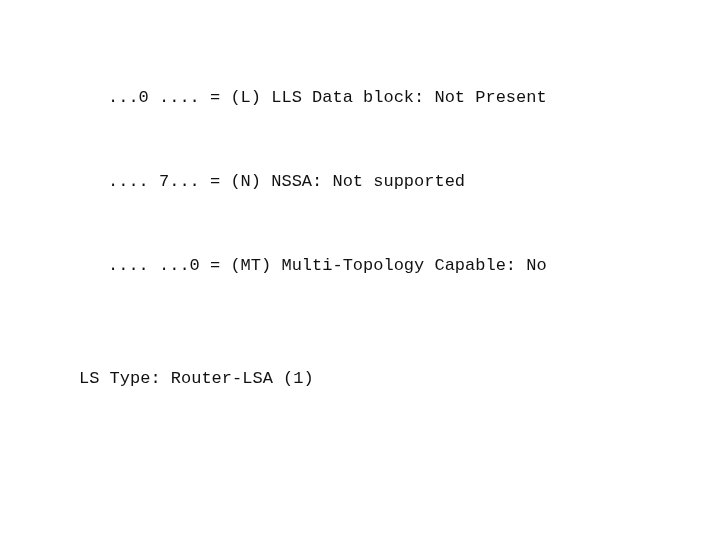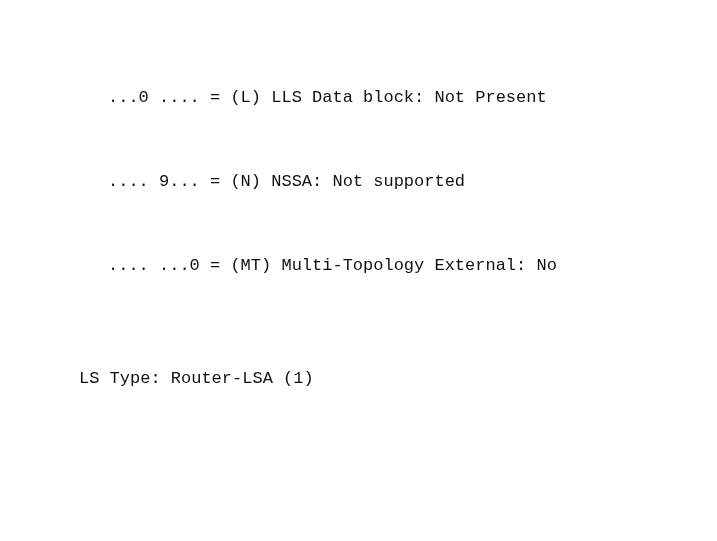--- a/index.html
+++ b/index.html
@@ -29,22 +29,22 @@
   }
 </style>
 </head>
 <body>
 
 <div class="wrap">
 
   <div class="tree">
 
     <div class="tree-line l-indent4">...0 .... = (L) LLS Data block: Not Present</div>
-    <div class="tree-line l-indent4">.... 9... = (N) NSSA: Not supported</div>
-    <div class="tree-line l-indent4">.... ...0 = (MT) Multi-Topology External: No</div>
+    <div class="tree-line l-indent4">.... 7... = (N) NSSA: Not supported</div>
+    <div class="tree-line l-indent4">.... ...0 = (MT) Multi-Topology Capable: No</div>
 
     <div class="tree-line l-indent3">LS Type: Router-LSA (1)</div>
     
     
     
     
     
 
     
 

